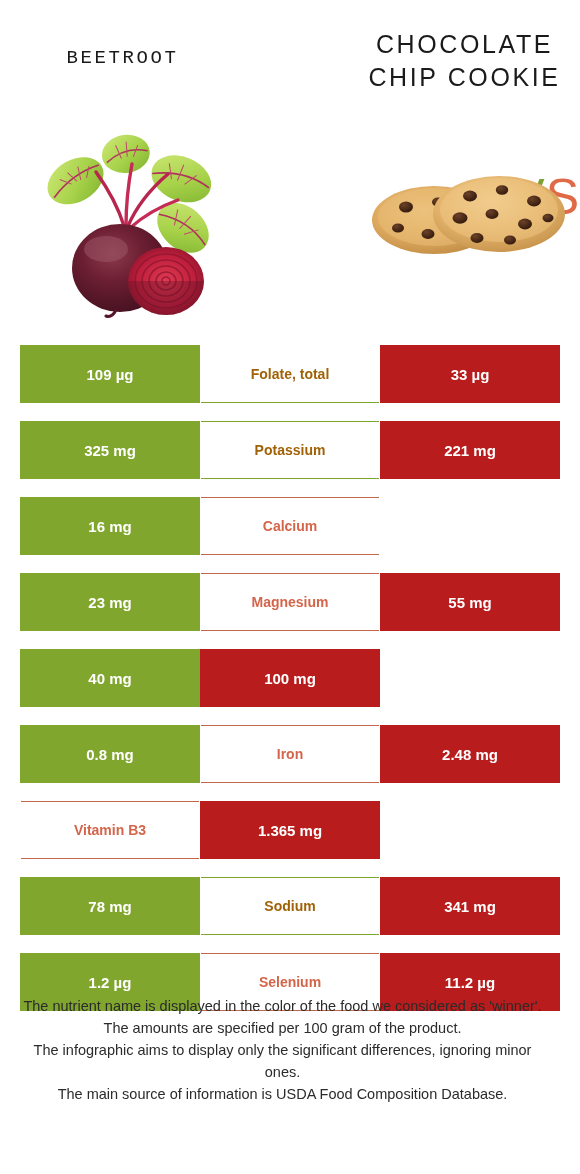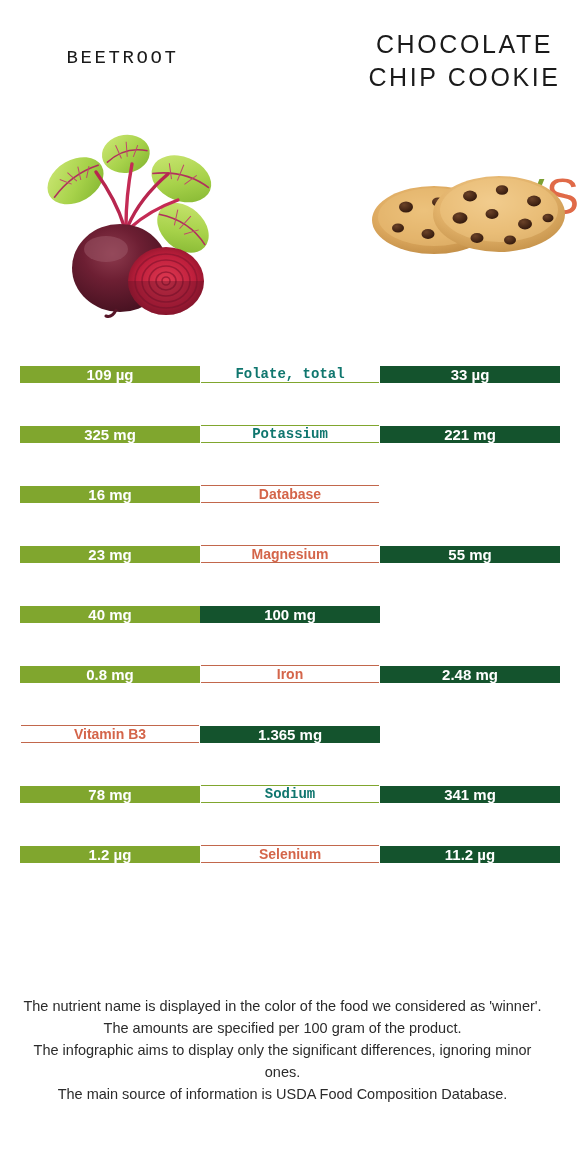--- a/index.html
+++ b/index.html
@@ -83,22 +83,21 @@
   
   .table {
     position: absolute;
     left: 20px;
     top: 345px;
     width: 540px;
   }
   .row {
     display: flex;
     height: 58px;
-    margin-bottom: 2px;
-    align-items: center;
+    margin-bottom: 18px;
   }
   .cell {
     display: flex;
     align-items: center;
     justify-content: center;
     font-size: 15px;
     font-weight: 600;
     box-sizing: border-box;
   }
   .cell.left {
@@ -110,24 +109,24 @@
     width: 178px;
     margin: 0 1px;
     background: #ffffff;
     font-weight: 700;
     font-size: 14px;
     border-top: 1px solid transparent;
     border-bottom: 1px solid transparent;
   }
   .cell.right {
     width: 180px;
-    background: #14532d;
+    background: #b91c1c;
     color: #ffffff;
   }
-  .row.win-left  .cell.mid { color: #0f766e; border-color: #80a62e; font-family: Liberation Mono, monospace; }
+  .row.win-left  .cell.mid { color: #a16207; border-color: #80a62e; }
   .row.win-right .cell.mid { color: #d4654a; border-color: #c2674c; }
   .row:first-child .cell.mid { border-top-color: transparent; }
 
   
   .note {
     position: absolute;
     left: 15px;
     right: 30px;
     top: 995px;
     text-align: center;
@@ -273,21 +272,21 @@
       <div class="cell mid">Folate, total</div>
       <div class="cell right">33 µg</div>
     </div>
     <div class="row win-left">
       <div class="cell left">325 mg</div>
       <div class="cell mid">Potassium</div>
       <div class="cell right">221 mg</div>
     </div>
     <div class="row win-right">
       <div class="cell left">16 mg</div>
-      <div class="cell mid">Database</div>
+      <div class="cell mid">Calcium</div>
     </div>
     <div class="row win-right">
       <div class="cell left">23 mg</div>
       <div class="cell mid">Magnesium</div>
       <div class="cell right">55 mg</div>
     </div>
     <div class="row win-right">
       <div class="cell left">40 mg</div>
       <div class="cell right">100 mg</div>
     </div>

